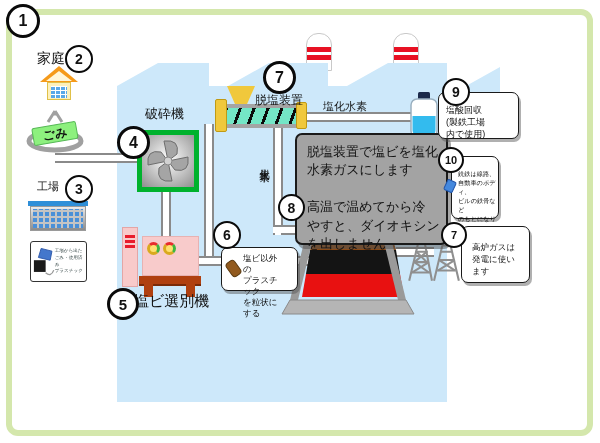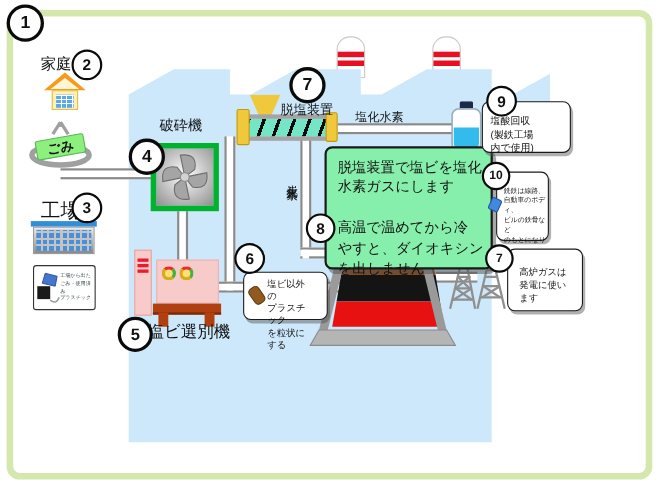--- a/index.html
+++ b/index.html
@@ -11,21 +11,21 @@
   
   .ph{height:6px;background:#fff;border-top:2px solid #8a8a8a;border-bottom:2px solid #8a8a8a;}
   .pv{width:6px;background:#fff;border-left:2px solid #8a8a8a;border-right:2px solid #8a8a8a;}
   .patch{background:#fff;}
   
   .num{background:#fff;border:2.5px solid #0a0a0a;border-radius:50%;display:flex;
        align-items:center;justify-content:center;font-weight:bold;line-height:1;}
   
   .note{background:#fff;border:1.5px solid #1a1a1a;border-radius:7px;
         box-shadow:2px 3px 0 rgba(80,80,80,.45);white-space:pre-line;box-sizing:border-box;}
-  .popup{background:#86efac;border:2px solid #1a1a1a;border-radius:7px;
+  .popup{background:#a3a3a3;border:2px solid #1a1a1a;border-radius:7px;
          box-shadow:3px 4px 0 rgba(80,80,80,.5);white-space:pre-line;box-sizing:border-box;}
   .lbl{white-space:nowrap;}
   .vert{writing-mode:vertical-rl;letter-spacing:1px;}
   
   .chimney{width:24px;height:36px;background:#fff;border:1px solid #c9c9c9;
            border-radius:12px 12px 0 0;}
   .chimney .s{position:absolute;left:0;width:100%;height:5px;background:#e81123;}
   
   #convbar{width:73px;height:24px;box-sizing:border-box;border-top:4px solid #a4a4a4;border-bottom:4px solid #a4a4a4;
            background:repeating-linear-gradient(110deg,#0b0b0b 0 3px,#74e6c6 3px 13px);}
@@ -150,21 +150,21 @@
 
   <svg class="abs" style="left:25px;top:108px;" width="60" height="46" viewBox="0 0 60 46">
     <path d="M30,3 l-7,11 M30,3 l7,11 M27,6 l6,0" stroke="#a0a0a0" stroke-width="3" fill="none"></path>
     <ellipse cx="30" cy="33" rx="26" ry="9" fill="none" stroke="#a0a0a0" stroke-width="5"></ellipse>
     <g transform="rotate(-10 30 26)">
       <rect x="8" y="17" width="44" height="17" rx="2" fill="#8df07e" stroke="#55b855"></rect>
       <text x="30" y="30" font-size="12" font-weight="bold" text-anchor="middle" fill="#111">ごみ</text>
     </g>
   </svg>
 
-  <div class="abs lbl" style="left:37px;top:179px;font-size:18px;font-family:Liberation Mono, monospace;">工場</div>
+  <div class="abs lbl" style="left:37px;top:179px;font-size:11px;font-family:Liberation Mono, monospace;">工場</div>
   <div class="abs" id="facroof" style="left:28px;top:201px;width:60px;height:5px;"></div>
   <div class="abs" id="facbody" style="left:30px;top:206px;width:56px;height:25px;"></div>
   <div class="abs" id="facwin" style="left:33px;top:209px;width:50px;height:19px;"></div>
 
   <div class="abs minibox" style="left:30px;top:241px;width:57px;height:41px;padding:2px;">
     <svg width="24" height="34" viewBox="0 0 24 34">
       <polygon points="9,2 21,5 19,15 6,12" fill="#4477cc" stroke="#2b55a8"></polygon>
       <rect x="1" y="15" width="13" height="13" fill="#1a1a1a"></rect>
       <path d="M14,29 q6,5 9,-3" stroke="#999" fill="none" stroke-width="1.5"></path>
     </svg>

